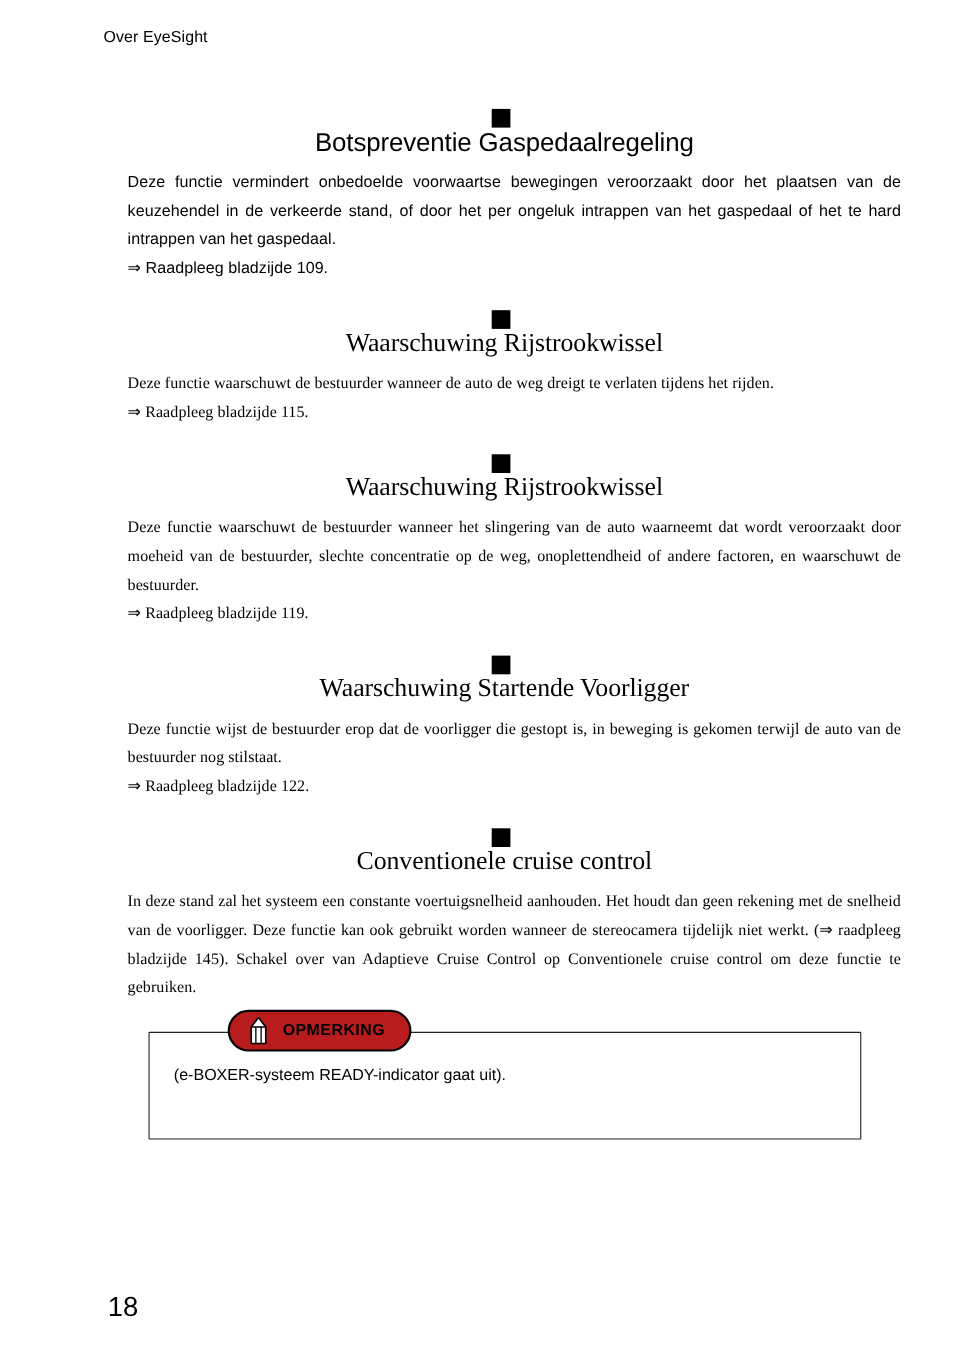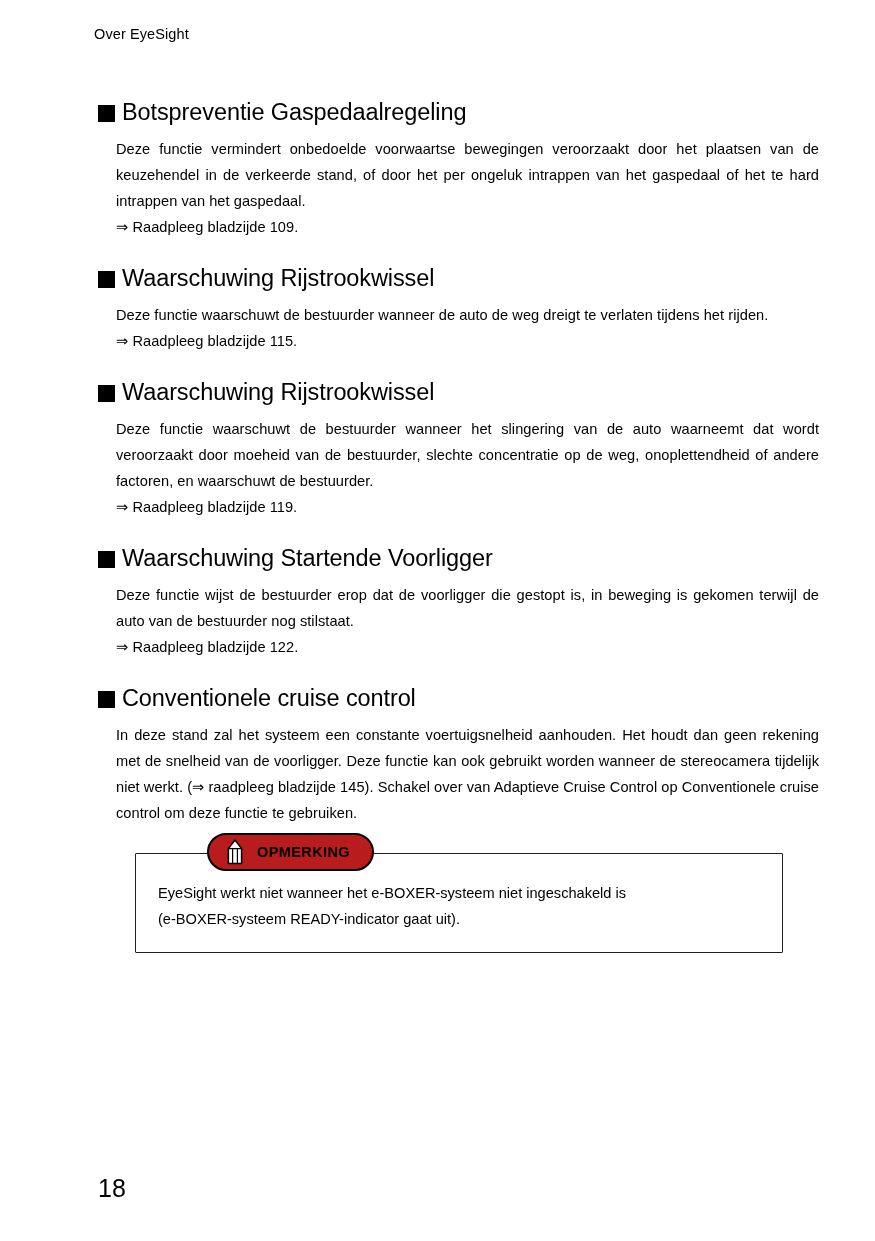--- a/index.html
+++ b/index.html
@@ -32,31 +32,33 @@
     position: absolute;
     left: 70px;
     top: 98px;
     width: 721px;
   }
   .section {
     margin: 0 0 0 0;
   }
   .section + .section {
     margin-top: 24px;
+    font-family: Liberation Serif, serif;
   }
   h2.heading {
     font-size: 23.5px;
     font-weight: 400;
     line-height: 28px;
     margin: 0 0 10px 0;
     padding: 0;
     display: flex;
     align-items: center;
     letter-spacing: -0.1px;
     white-space: nowrap;
+    flex-direction: column;
   }
   .bullet-square {
     display: inline-block;
     width: 17px;
     height: 17px;
     background: #000;
     margin-right: 7px;
     flex: 0 0 auto;
     position: relative;
     top: 1px;
@@ -197,21 +199,20 @@
         <span class="bullet-square"></span>
         <span>Conventionele cruise control</span>
       </h2>
       <div class="body">
         <p>In deze stand zal het systeem een constante voertuigsnelheid aanhouden. Het houdt dan geen rekening met de snelheid van de voorligger. Deze functie kan ook gebruikt worden wanneer de stereocamera tijdelijk niet werkt. (⇒ raadpleeg bladzijde 145). Schakel over van Adaptieve Cruise Control op Conventionele cruise control om deze functie te gebruiken.</p>
       </div>
     </div>
 
     <div class="note-wrap">
       <div class="note-box">
-        <p class="note-body">EyeSight werkt niet wanneer het e-BOXER-systeem niet ingeschakeld is</p>
         <p class="note-body last-line">(e-BOXER-systeem READY-indicator gaat uit).</p>
       </div>
       <div class="note-pill">
         <svg class="pencil-icon" viewBox="0 0 16 26" aria-hidden="true">
           <path d="M8 1 L14.6 9.6 L14.6 24.6 L1.4 24.6 L1.4 9.6 Z" fill="#ffffff" stroke="#000000" stroke-width="1.5" stroke-linejoin="round"></path>
           <line x1="1.4" y1="9.6" x2="14.6" y2="9.6" stroke="#000000" stroke-width="1.3"></line>
           <line x1="5.6" y1="9.6" x2="5.6" y2="24.6" stroke="#000000" stroke-width="1.2"></line>
           <line x1="10.4" y1="9.6" x2="10.4" y2="24.6" stroke="#000000" stroke-width="1.2"></line>
         </svg>
         <span class="note-pill-label">OPMERKING</span>

